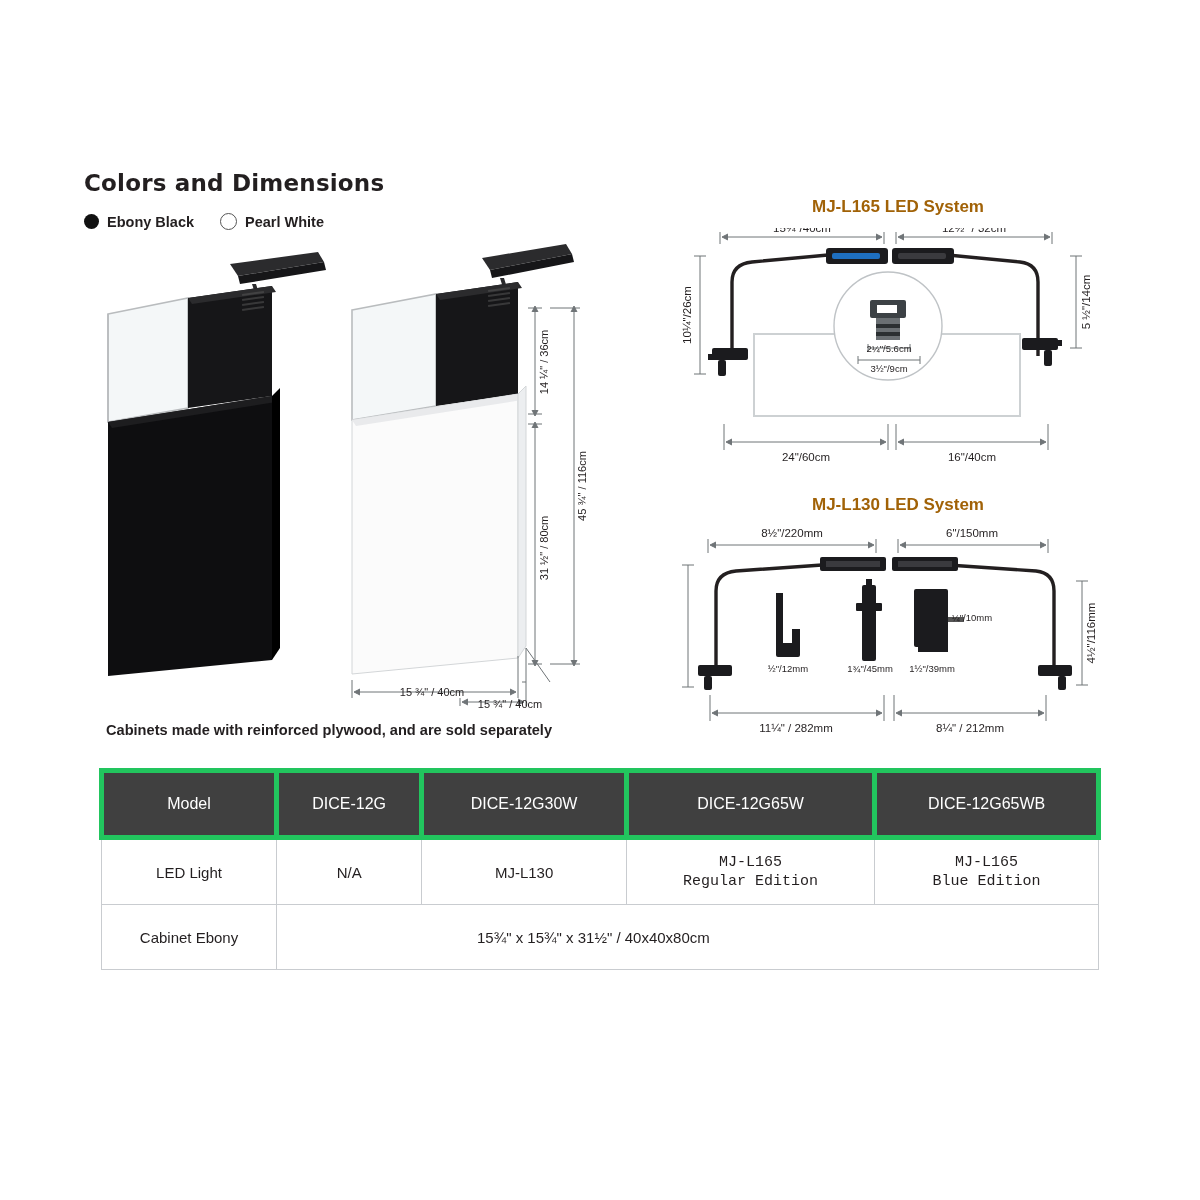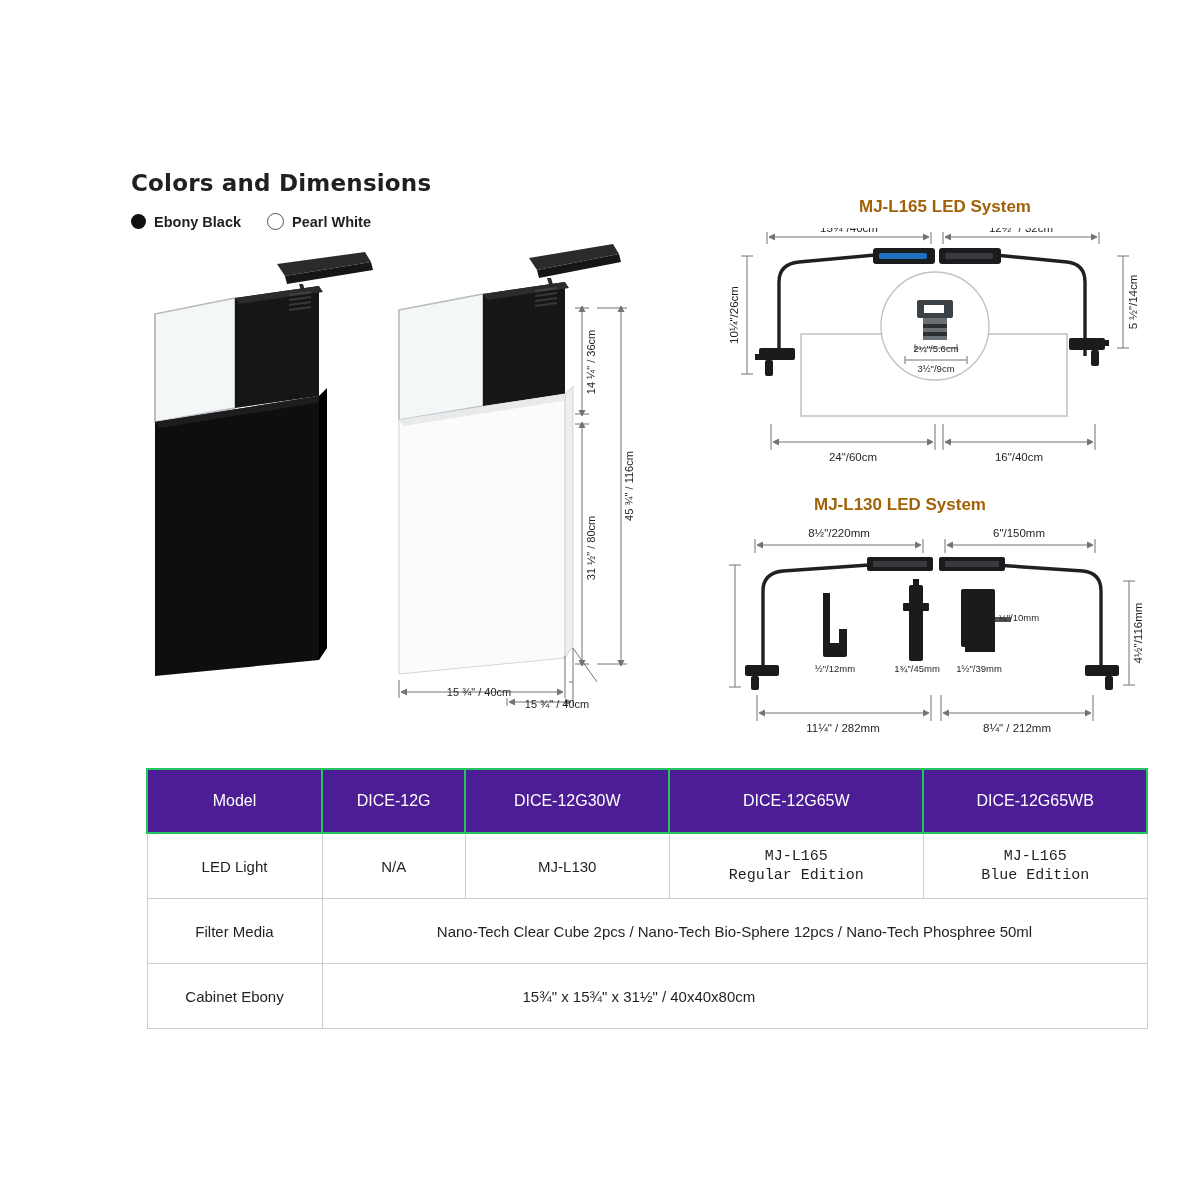--- a/index.html
+++ b/index.html
@@ -1,21 +1,21 @@
 <!DOCTYPE html>
 <html><head>
 <meta charset="utf-8">
 <style>
   html,body{margin:0;padding:0;}
   body{
     width:1200px;height:1200px;background:#ffffff;
     font-family:"Liberation Sans", sans-serif;
     color:#231f20;position:relative;overflow:hidden;
   }
-  .page{position:absolute;inset:0;margin-left:47px;}
+  .page{position:absolute;inset:0;}
 
   
   .section-title{
     position:absolute;left:84px;top:170px;
     font-size:23px;font-weight:bold;letter-spacing:.2px;
     font-family:"DejaVu Sans", sans-serif;
   }
   .swatches{position:absolute;left:84px;top:213px;display:flex;align-items:center;gap:26px;}
   .sw{display:flex;align-items:center;gap:8px;font-size:14.5px;font-weight:bold;}
   .dot{width:15px;height:15px;border-radius:50%;display:inline-block;}
@@ -30,22 +30,22 @@
     position:absolute;font-size:17px;font-weight:bold;color:#a16207;
     font-family:"Liberation Sans", sans-serif;
   }
 
   
   table{
     position:absolute;left:99px;top:768px;width:1002px;border-collapse:collapse;
     font-size:15px;
   }
   thead th{
-    background:#4c1d95;color:#fff;font-weight:normal;font-size:16px;
-    height:60px;border:2px solid #22c55e;
+    background:#404040;color:#fff;font-weight:normal;font-size:16px;
+    height:60px;border:5px solid #22c55e;
   }
   tbody td{
     border:1px solid #c9ccd0;height:62px;text-align:center;vertical-align:middle;
     color:#231f20;
   }
   tbody td.label{width:172px;}
   .two-line{line-height:1.28;font-family:Liberation Mono, monospace;}
 </style>
 </head>
 <body>
@@ -132,20 +132,21 @@
       <path d="M388 463 L382 466 L388 469 M438 463 L444 466 L438 469" fill="#6f7477"></path>
     </g>
 
     <text x="468" y="126" font-size="11" fill="#231f20" font-family="Liberation Sans" transform="rotate(-90 468 126)" text-anchor="middle">14 ¼" / 36cm</text>
     <text x="468" y="312" font-size="11" fill="#231f20" font-family="Liberation Sans" transform="rotate(-90 468 312)" text-anchor="middle">31 ½" / 80cm</text>
     <text x="506" y="250" font-size="11" fill="#231f20" font-family="Liberation Sans" transform="rotate(-90 506 250)" text-anchor="middle">45 ¾" / 116cm</text>
     <text x="352" y="460" font-size="11" fill="#231f20" font-family="Liberation Sans" text-anchor="middle">15 ¾" / 40cm</text>
     <text x="430" y="472" font-size="11" fill="#231f20" font-family="Liberation Sans" text-anchor="middle">15 ¾" / 40cm</text>
   </svg>
 
+  <div class="cap-note">Cabinets made with reinforced plywood, and are sold separately</div>
 
   <div class="panel-title" style="left:812px;top:197px;">MJ-L165 LED System</div>
 
   <svg width="420" height="260" viewBox="0 0 420 260" style="position:absolute;left:680px;top:228px;">
 
     <g stroke="#231f20" fill="none" stroke-width="3.4">
       <path d="M52 128 L52 54 Q52 36 72 34 L148 27"></path>
       <path d="M358 128 L358 54 Q358 36 340 34 L268 27"></path>
     </g>
 
@@ -200,21 +201,21 @@
     <text x="122" y="4" font-size="11.5" text-anchor="middle" fill="#231f20" font-family="Liberation Sans">15¾"/40cm</text>
     <text x="294" y="4" font-size="11.5" text-anchor="middle" fill="#231f20" font-family="Liberation Sans">12½" / 32cm</text>
     <text x="11" y="87" font-size="11.5" text-anchor="middle" fill="#231f20" font-family="Liberation Sans" transform="rotate(-90 11 87)">10¼"/26cm</text>
     <text x="410" y="74" font-size="11.5" text-anchor="middle" fill="#231f20" font-family="Liberation Sans" transform="rotate(-90 410 74)">5 ½"/14cm</text>
     <text x="126" y="233" font-size="11.5" text-anchor="middle" fill="#231f20" font-family="Liberation Sans">24"/60cm</text>
     <text x="292" y="233" font-size="11.5" text-anchor="middle" fill="#231f20" font-family="Liberation Sans">16"/40cm</text>
     <text x="209" y="124" font-size="9.5" text-anchor="middle" fill="#231f20" font-family="Liberation Sans">2¼"/5.6cm</text>
     <text x="209" y="144" font-size="9.5" text-anchor="middle" fill="#231f20" font-family="Liberation Sans">3½"/9cm</text>
   </svg>
 
-  <div class="panel-title" style="left:767px;top:495px;">MJ-L130 LED System</div>
+  <div class="panel-title" style="left:812px;top:495px;">MJ-L130 LED System</div>
 
   <svg width="420" height="220" viewBox="0 0 420 220" style="position:absolute;left:680px;top:525px;">
     <g stroke="#231f20" fill="none" stroke-width="3.4">
       <path d="M36 146 L36 66 Q36 48 56 46 L142 40"></path>
       <path d="M374 146 L374 66 Q374 48 356 46 L268 40"></path>
     </g>
     <g>
       <rect x="140" y="32" width="66" height="14" rx="2" fill="#1b1b1e"></rect>
       <rect x="146" y="36" width="54" height="6" fill="#3a3a3e"></rect>
     </g>
@@ -287,23 +288,19 @@
       <tr>
         <td class="label">LED Light</td>
         <td>N/A</td>
         <td>MJ-L130</td>
         <td class="two-line" style="white-space:pre-line">MJ-L165
 Regular Edition</td>
         <td class="two-line" style="white-space:pre-line">MJ-L165
 Blue Edition</td>
       </tr>
       <tr>
-        <td class="label">Filter Media</td>
-        <td colspan="4">Nano-Tech Clear Cube 2pcs / Nano-Tech Bio-Sphere 12pcs / Nano-Tech Phosphree 50ml</td>
-      </tr>
-      <tr>
         <td class="label">Cabinet Ebony</td>
         <td colspan="4" style="text-align:left;padding-left:200px;">15¾" x 15¾" x 31½" / 40x40x80cm</td>
       </tr>
     </tbody>
   </table>
 
 </div>
 
 </body></html>

